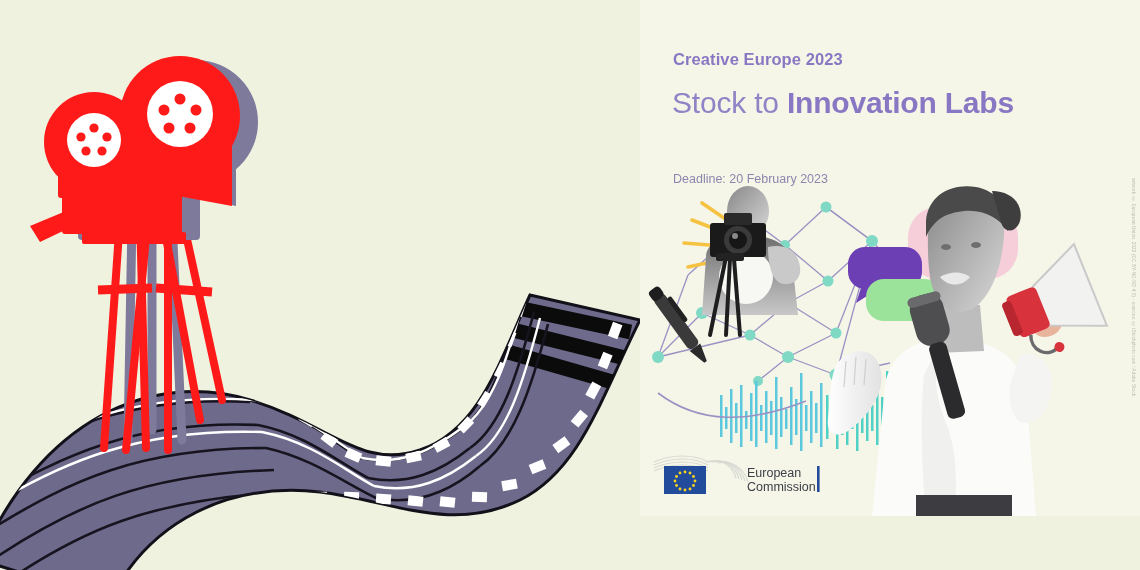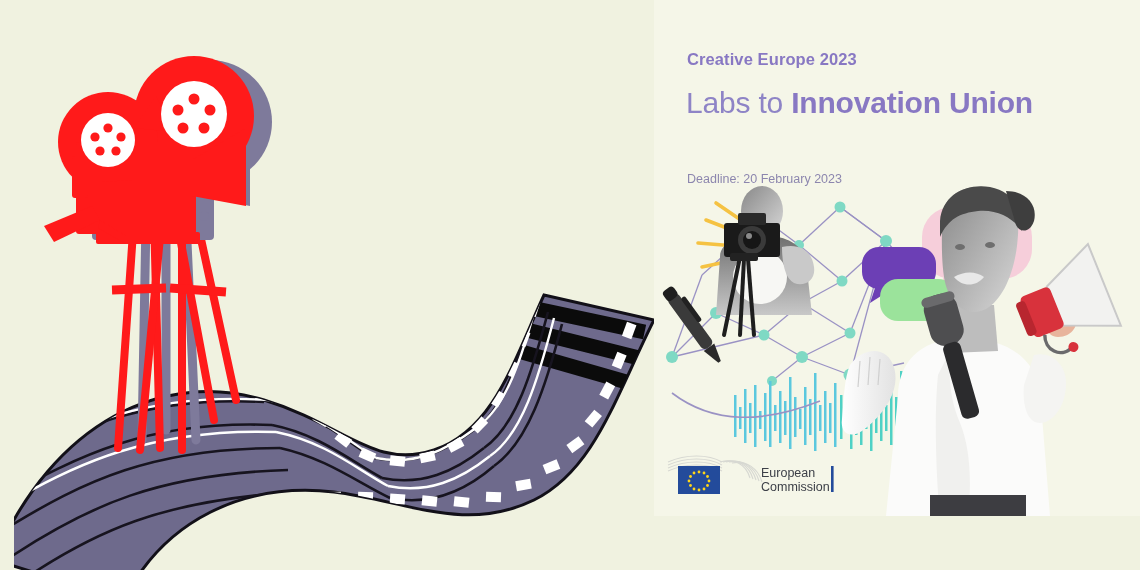--- a/index.html
+++ b/index.html
@@ -2,21 +2,21 @@
 <html><head>
 <meta charset="utf-8">
 <style>
   html,body{margin:0;padding:0;}
   body{
     width:1140px;height:570px;overflow:hidden;
     background:#F0F2E0;
     font-family:"Liberation Sans", sans-serif;
     position:relative;
   }
-  .stage{position:absolute;inset:0;margin-left:14px;}
+  .stage{position:absolute;inset:0;}
 
   
   .left-art{position:absolute;left:0;top:0;width:640px;height:570px;}
   .left-art svg{display:block;width:100%;height:100%;}
 
   
   .poster{
     position:absolute;left:640px;top:0;width:500px;height:516px;
     background:#F5F6E8;overflow:hidden;
   }
@@ -480,21 +480,21 @@
               <path d="M378 136 C 372 150, 384 164, 398 158" stroke="#6A6A6C" stroke-width="3.5" fill="none"></path>
               <circle cx="400" cy="158" r="5" fill="#D8323C"></circle>
             </g>
           </g>
         </svg>
       </div>
 
       <div class="kicker">Creative Europe 2023</div>
 
       <div class="headline">
-        <span>Labs to </span><b>Innovation Union</b><br>
+        <span>Stock to </span><b>Innovation Labs</b><br>
       </div>
 
       <div class="deadline">Deadline: 20 February 2023</div>
 
       <div class="credit">artwork: © European Union, 2022 (CC BY-NC-ND 4.0) - sources: © iStockphoto.com / Adobe Stock</div>
 
       <div class="eu-logo">
         <svg viewBox="0 0 175 48" xmlns="http://www.w3.org/2000/svg">
 
           <g stroke="#D7D8D2" stroke-width="1.1" fill="none">

